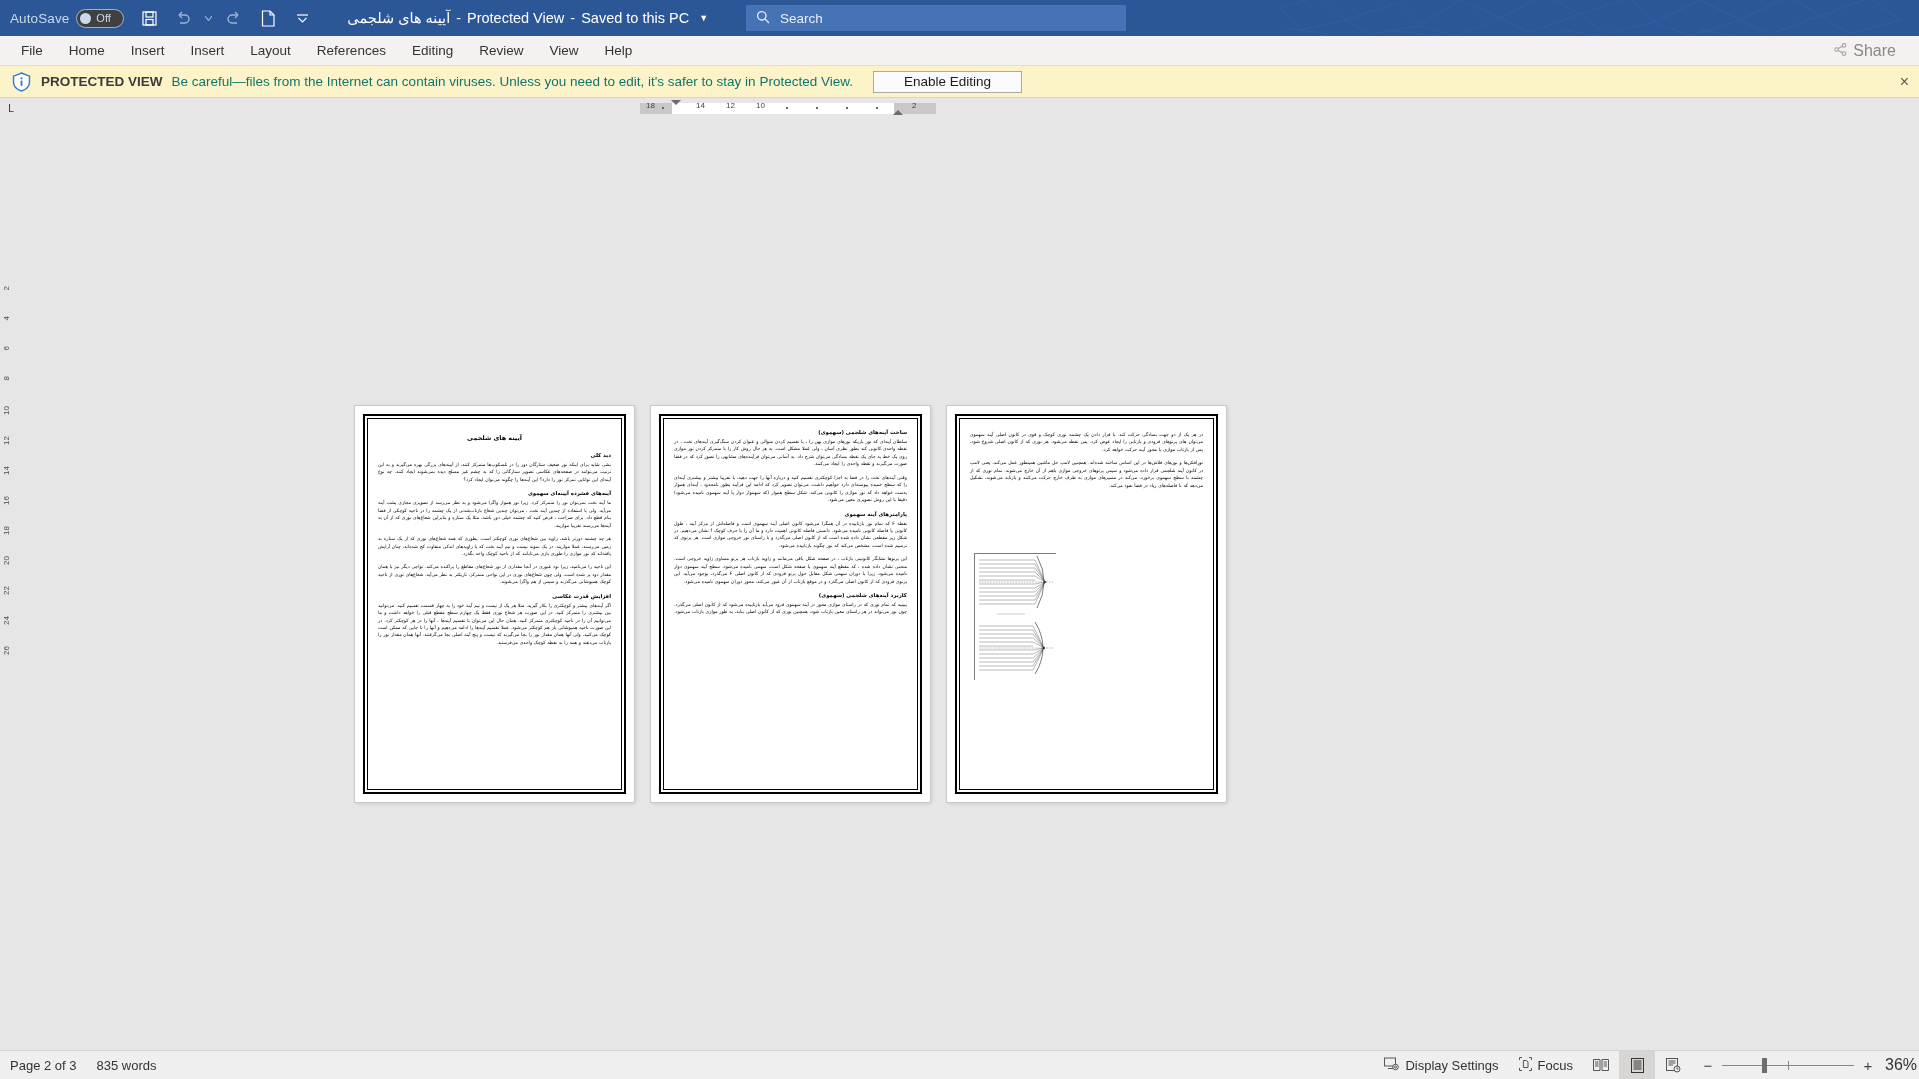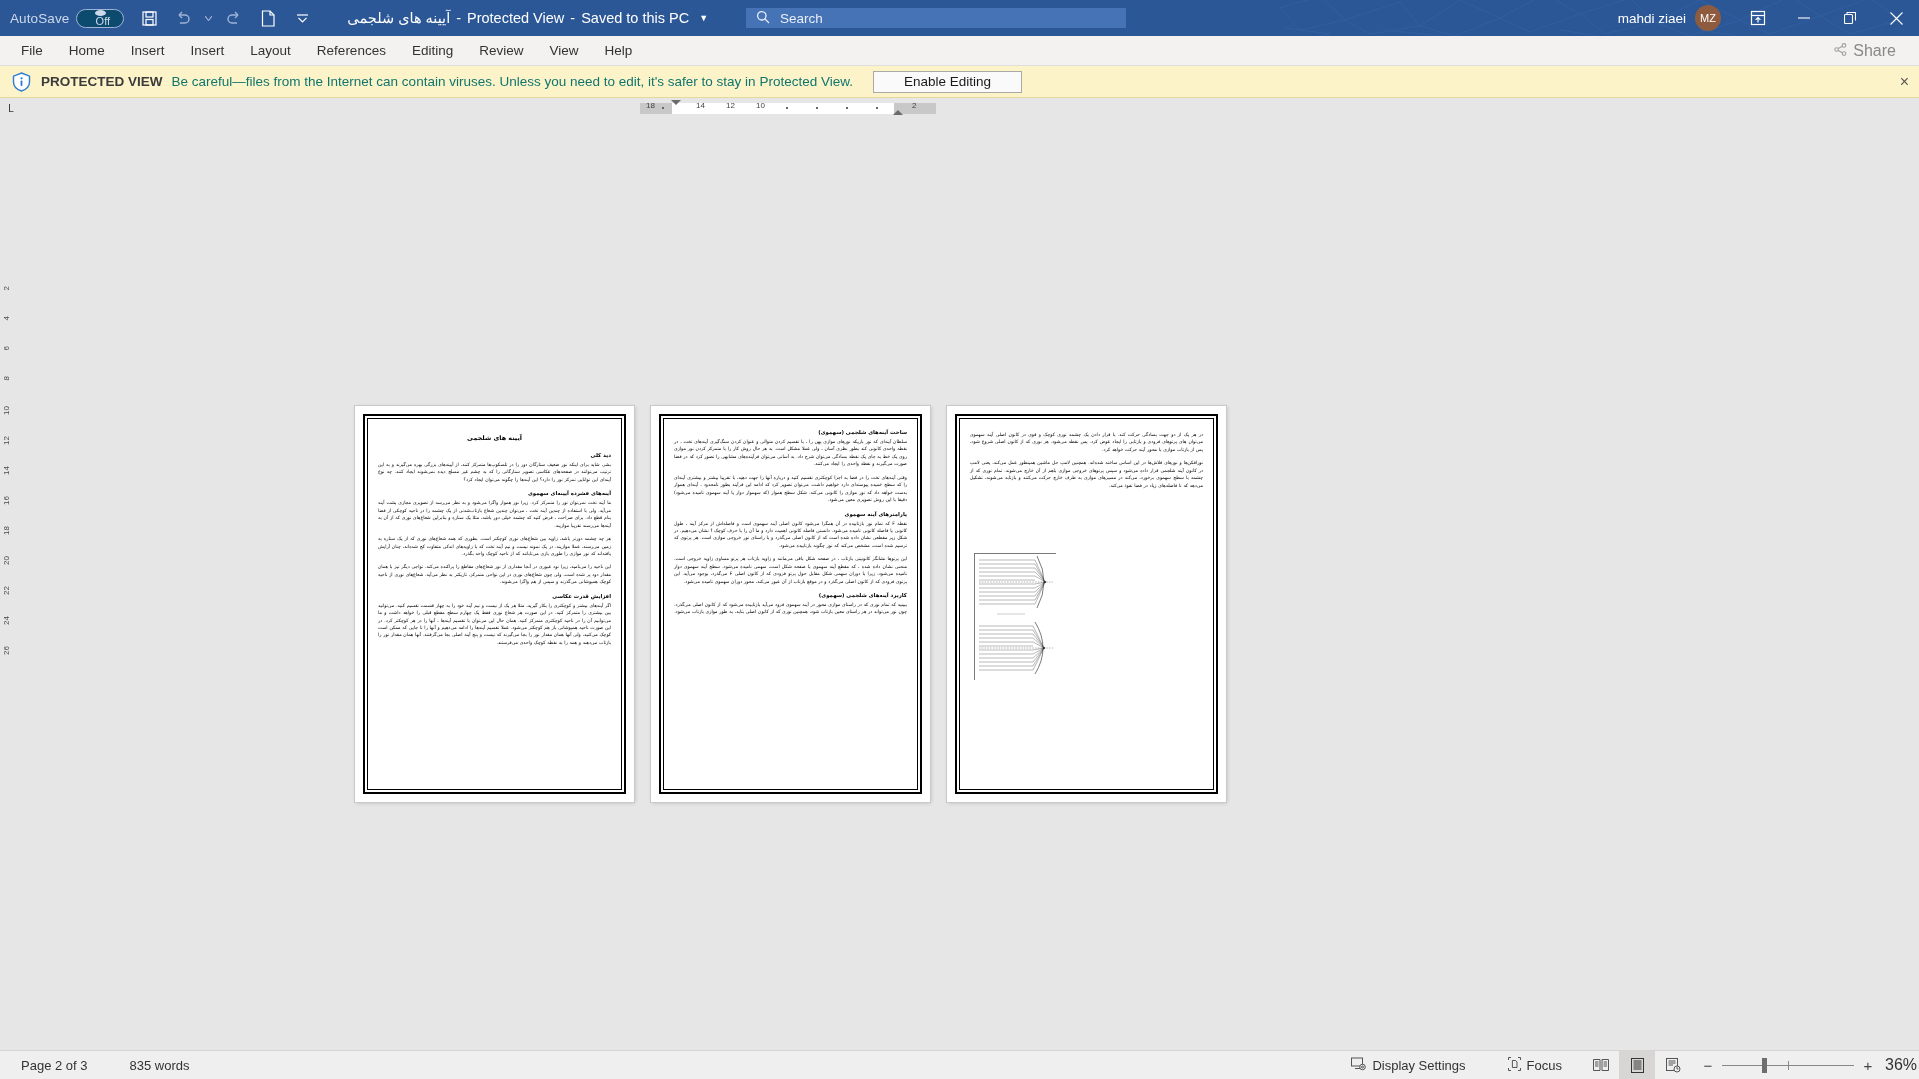--- a/index.html
+++ b/index.html
@@ -23,24 +23,23 @@
   .titlebar-pattern {
     position: absolute; inset: 0;
     opacity: .35; pointer-events: none;
   }
   .tb-left { display: flex; align-items: center; gap: 0; padding-left: 10px; z-index: 2; }
   .autosave-label {
     font-size: 13.5px; color: #cdd9ea; margin-right: 7px; letter-spacing: .1px;
   }
   .autosave-toggle {
     width: 48px; height: 19px; border-radius: 10px;
-    border: 1px solid #9fb4d4; background: #0c4a6e;
+    border: 1px solid #9fb4d4; background: #404040;
     display: flex; align-items: center; padding: 0 3px;
     position: relative;
-    flex-direction: column;
   }
   .autosave-knob {
     width: 11px; height: 11px; border-radius: 50%; background: #cdd9ea;
   }
   .autosave-off {
     font-size: 11px; color: #cdd9ea; margin-left: 5px; line-height: 1;
   }
   .qat-btn {
     width: 34px; height: 34px; display: flex; align-items: center; justify-content: center;
     cursor: default;
@@ -55,21 +54,21 @@
     font-size: 14.5px;
     color: #ffffff;
     white-space: nowrap;
     display: flex; align-items: center; gap: 6px;
   }
   .tb-title .dot-caret { margin-left: 4px; font-size: 9px; }
 
   .tb-search {
     z-index: 2;
     margin-left: 38px;
-    width: 380px; height: 20px;
+    width: 380px; height: 26px;
     background: #4573b5;
     display: flex; align-items: center; gap: 10px;
     padding: 0 10px;
     font-size: 13.5px; color: #e8eef7;
   }
   .tb-right {
     z-index: 2;
     margin-left: auto;
     display: flex; align-items: center; height: 36px;
   }
@@ -223,21 +222,21 @@
 
   
   .statusbar {
     position: absolute; left: 0; bottom: 0;
     width: 1919px; height: 29px;
     background: #f0eff0;
     border-top: 1px solid #d6d4d2;
     display: flex; align-items: center;
     font-size: 13px; color: #333;
   }
-  .sb-item { padding: 0 21px; display: flex; align-items: center; gap: 6px; white-space: nowrap; }
+  .sb-item { padding: 0 10px; display: flex; align-items: center; gap: 6px; white-space: nowrap; }
   .sb-right { margin-left: auto; display: flex; align-items: center; height: 29px; }
   .view-btn {
     width: 36px; height: 29px; display: flex; align-items: center; justify-content: center;
   }
   .view-btn.active { background: #d8d6d4; }
   .zoom-wrap { display: flex; align-items: center; gap: 7px; padding: 0 10px; }
   .zoom-track {
     width: 132px; height: 1px; background: #8a8886; position: relative;
   }
   .zoom-mid { position: absolute; left: 66px; top: -4px; width: 1px; height: 9px; background: #8a8886; }
@@ -326,47 +325,20 @@
   <div class="tb-search">
     <span>
       <svg width="14" height="14" viewBox="0 0 14 14" fill="none" stroke="#e8eef7" stroke-width="1.3">
         <circle cx="5.8" cy="5.8" r="4.2"></circle>
           <path d="M9 9 L13 13"></path>
       </svg>
     </span>
     <span>Search</span>
   </div>
 
-  <div class="tb-right">
-    <span class="user-name">mahdi ziaei</span>
-    <div class="avatar">MZ</div>
-    <div class="win-btn">
-      <svg width="16" height="16" viewBox="0 0 16 16" fill="none" stroke="#ffffff" stroke-width="1.2">
-        <rect x="1.5" y="1.5" width="13" height="13"></rect>
-        <path d="M1.5 5.5 H14.5"></path>
-          <path d="M8 12.5 L8 7.5 M5.6 9.9 L8 7.5 L10.4 9.9"></path>
-      </svg>
-    </div>
-    <div class="win-btn">
-      <svg width="12" height="12" viewBox="0 0 12 12">
-          <path d="M0 6 H12" stroke="#fff" stroke-width="1.1"></path>
-        </svg>
-    </div>
-    <div class="win-btn">
-      <svg width="12" height="12" viewBox="0 0 12 12" fill="none" stroke="#fff" stroke-width="1.1">
-        <rect x="0.5" y="2.5" width="8" height="9" rx="1"></rect>
-          <path d="M3 2.5 V1 a.5 .5 0 0 1 .5 -.5 H11 a.5 .5 0 0 1 .5 .5 V8.5"></path>
-      </svg>
-    </div>
-    <div class="win-btn close">
-      <svg width="13" height="13" viewBox="0 0 13 13">
-          <path d="M0.5 0.5 L12.5 12.5 M12.5 0.5 L0.5 12.5" stroke="#fff" stroke-width="1.1"></path>
-        </svg>
-    </div>
-  </div>
 </div>
 
 <div class="ribbon">
   <div class="tab">File</div>
   <div class="tab">Home</div>
   <div class="tab">Insert</div>
   <div class="tab">Insert</div>
   <div class="tab">Layout</div>
   <div class="tab">References</div>
   <div class="tab">Editing</div>

